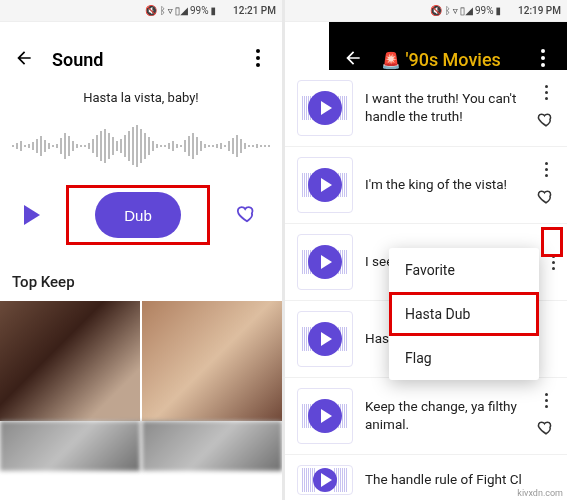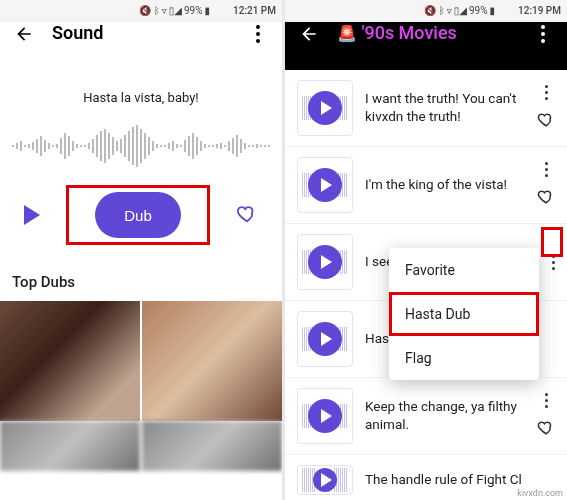--- a/index.html
+++ b/index.html
@@ -27,30 +27,30 @@
     display: flex;
     align-items: center;
     justify-content: flex-end;
     padding: 0 6px;
     gap: 3px;
     font-size: 10px;
     color: #444;
     border-bottom: 1px solid #eee;
   }
   .status-icons { display: flex; gap: 2px; align-items: center; }
-  .status-bar .time { margin-left: 20px; font-weight: 500; }
+  .status-bar .time { margin-left: 14px; font-weight: 500; }
   
   .app-bar {
     height: 48px;
     display: flex;
-    align-items: flex-start;
+    align-items: flex-end;
     padding: 0 12px;
     gap: 16px;
   }
-  .app-bar.dark { background: #000; color: #d946ef; }
+  .app-bar.dark { background: #000; color: #eab308; margin-left: 44px; }
   .app-bar .title { font-size: 18px; font-weight: 600; flex: 1; }
   .app-bar.dark .title { font-weight: 500; }
   .icon-btn { width: 24px; height: 24px; display: flex; align-items: center; justify-content: center; }
   .dots-v { display: flex; flex-direction: column; gap: 3px; }
   .dots-v span { width: 4px; height: 4px; border-radius: 50%; background: currentColor; }
   
   .sound-title { font-size: 13px; font-weight: 400; text-align: center; padding: 20px 12px 16px; color: #222; }
   .waveform {
     width: 100%; height: 50px; display: flex; align-items: center; justify-content: center;
   }
@@ -260,21 +260,21 @@
     <div class="red-frame">
       <button class="dub-btn">Dub</button>
     </div>
     <div class="heart-out">
       <svg viewBox="0 0 24 24">
           <path d="M12 21s-7-4.5-9.3-8.5C.9 9.3 2.5 5.5 6 5.5c2 0 3.4 1.1 4 2.1.6-1 2-2.1 4-2.1 3.5 0 5.1 3.8 3.3 7C19 16.5 12 21 12 21z"></path>
         </svg>
     </div>
   </div>
 
-  <div class="section-title">Top Dubs</div>
+  <div class="section-title">Top Keep</div>
 
   <div class="thumb-row">
     <div class="thumb"></div>
     <div class="thumb t2"></div>
   </div>
   <div class="thumb-row2">
     <div class="thumb"></div>
     <div class="thumb"></div>
   </div>
 </div>
@@ -310,21 +310,21 @@
         </div>
     </div>
   </div>
 
   <div class="list">
 
     <div class="row">
       <div class="sound-tile">
           <div class="play-badge"></div>
         </div>
-      <div class="row-text">I want the truth! You can't kivxdn the truth!</div>
+      <div class="row-text">I want the truth! You can't handle the truth!</div>
       <div class="row-right">
         <div class="dots-v">
             <span></span>
             <span></span>
             <span></span>
           </div>
         <div class="heart"><svg viewBox="0 0 24 24">
               <path d="M12 21s-7-4.5-9.3-8.5C.9 9.3 2.5 5.5 6 5.5c2 0 3.4 1.1 4 2.1.6-1 2-2.1 4-2.1 3.5 0 5.1 3.8 3.3 7C19 16.5 12 21 12 21z"></path>
             </svg></div>
       </div>

